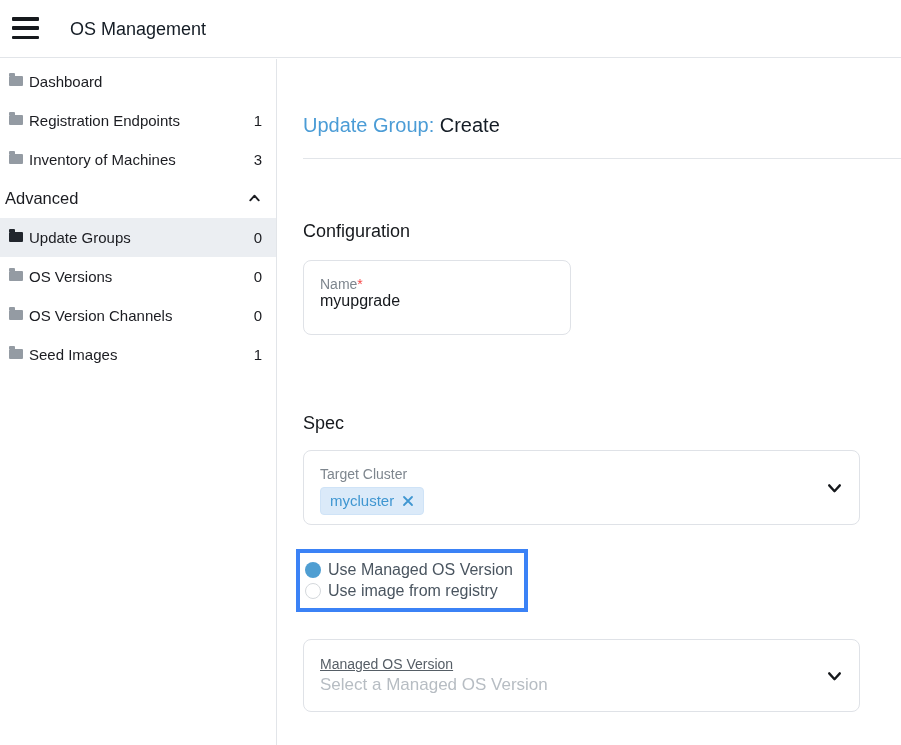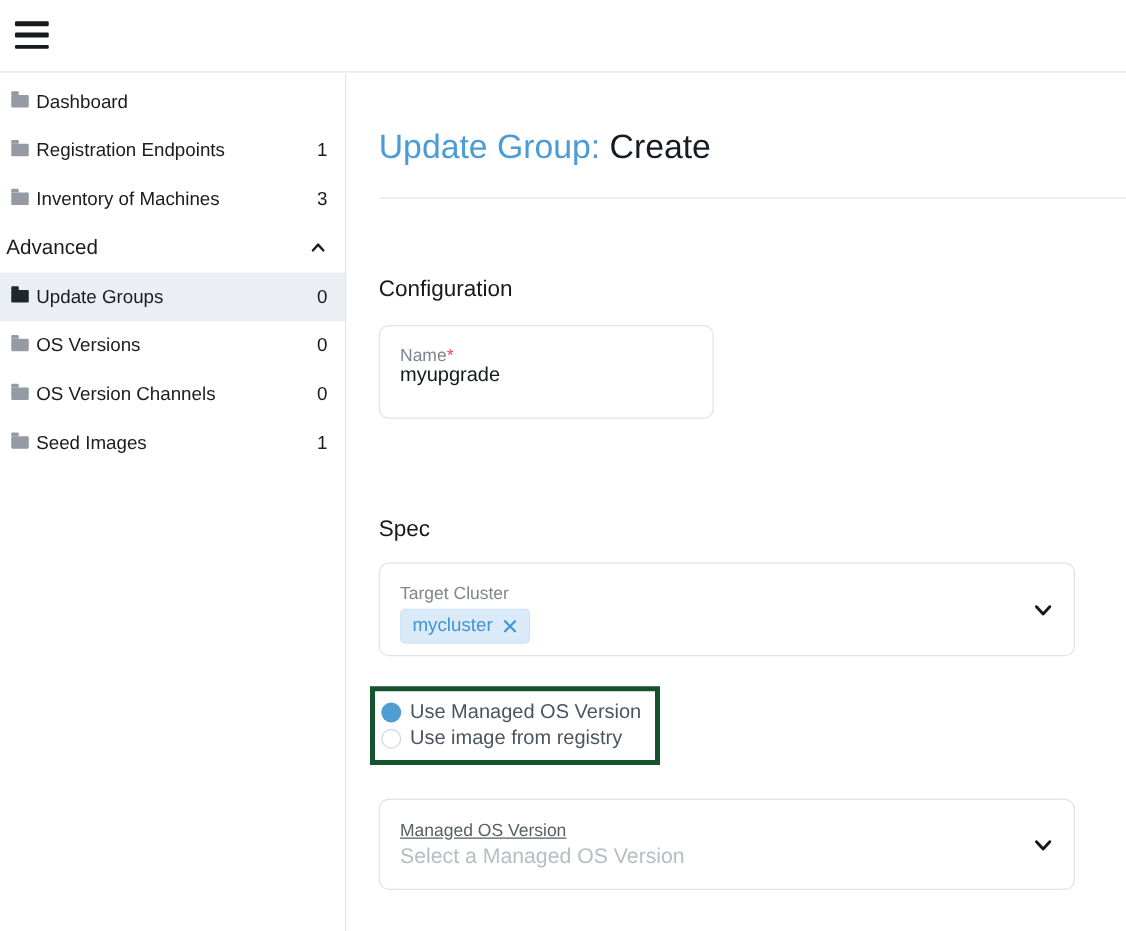--- a/index.html
+++ b/index.html
@@ -20,21 +20,21 @@
   .side-row .label { flex:1 1 auto; margin-left:6px; white-space:nowrap; overflow:hidden; }
   .side-row .count { flex:0 0 auto; font-size:15px; color:#1b1c21; }
   .folder { position:relative; width:14px; height:10px; background:#949ba3; border-radius:1px; flex:0 0 auto; margin-top:-2px; }
   .folder::before { content:""; position:absolute; top:-3px; left:0; width:6px; height:3px; background:inherit; border-radius:1px 1px 0 0; }
   .side-row.selected .folder { background:#21262d; }
   .side-section { height:39px; display:flex; align-items:center; padding:0 14px 0 5px; font-size:16.5px; color:#1b1c21; cursor:pointer; }
   .side-section .label { flex:1 1 auto; }
 
   
   .main { position:absolute; top:59px; left:278px; width:623px; height:686px; background:#fff; }
-  .page-title { position:absolute; left:25px; top:42px; font-size:27px; line-height:32px; font-weight:400; white-space:nowrap; }
+  .page-title { position:absolute; left:25px; top:50px; font-size:20px; line-height:32px; font-weight:400; white-space:nowrap; }
   .page-title .prefix { color:#4b9cd6; }
   .page-title .suffix { color:#141c25; }
   .title-divider { position:absolute; left:25px; top:99px; width:598px; height:1px; background:#e2e5e9; }
 
   .section-heading { position:absolute; left:25px; font-size:18px; font-weight:500; color:#16191d; }
   .h-config { top:162px; }
   .h-spec { top:354px; }
 
   .field-box { position:absolute; left:25px; background:#fff; border:1px solid #dfe2e7; border-radius:8px; cursor:text; }
   .box-name { top:201px; width:268px; height:75px; padding:15px 16px 0; }
@@ -46,38 +46,39 @@
   .req { color:#f64747; }
   .field-value { font-size:16px; color:#16191d; }
   .field-placeholder { margin-top:3px; font-size:17px; color:#b7bdc3; }
 
   .chip { display:inline-flex; align-items:center; gap:8px; margin-top:5px; padding:4px 9px 5px; background:#dbeaf9; border:1px solid #cfe3f7; border-radius:4px; font-size:15px; color:#3f96d1; cursor:default; }
   .chip .x { display:flex; align-items:center; cursor:pointer; }
 
   .dd-chevron { position:absolute; right:16px; top:50%; transform:translateY(-50%); display:flex; }
 
   
-  .radio-group { position:absolute; left:18px; top:490px; width:232px; height:63px; border:4px solid #14532d; display:flex; flex-direction:column; justify-content:center; gap:3px; padding-left:5px; }
+  .radio-group { position:absolute; left:18px; top:490px; width:232px; height:63px; border:4px solid #3b82f6; display:flex; flex-direction:column; justify-content:center; gap:3px; padding-left:5px; }
   .radio-row { display:flex; align-items:center; gap:7px; cursor:pointer; }
   .radio-dot { width:16px; height:16px; border-radius:50%; flex:0 0 auto; }
   .radio-dot.on { background:#4f9ed2; }
   .radio-dot.off { background:#fff; border:1px solid #d4d8dc; }
   .radio-label { font-size:16px; color:#4a5560; white-space:nowrap; }
 </style>
 </head>
 <body>
 
 <div class="screen">
 
   <div class="header">
     <div class="hamburger">
       <span></span>
         <span></span>
         <span></span>
     </div>
+    <div class="app-title">OS Management</div>
   </div>
 
   <div class="sidebar">
 
     <div class="side-row">
       <span class="folder"></span>
       <span class="label">Dashboard</span>
       <span class="count"></span>
     </div>
 

